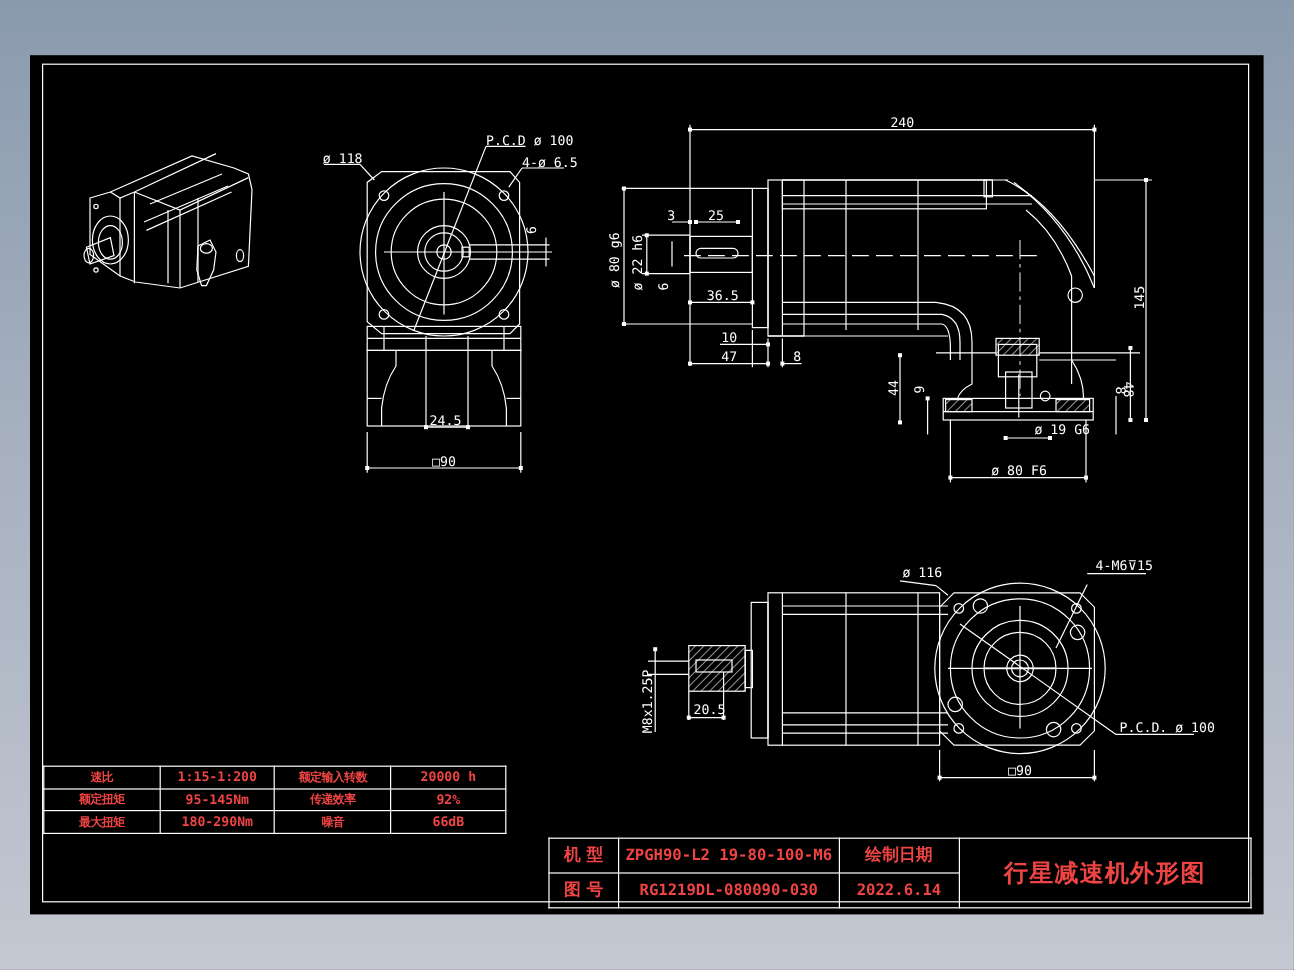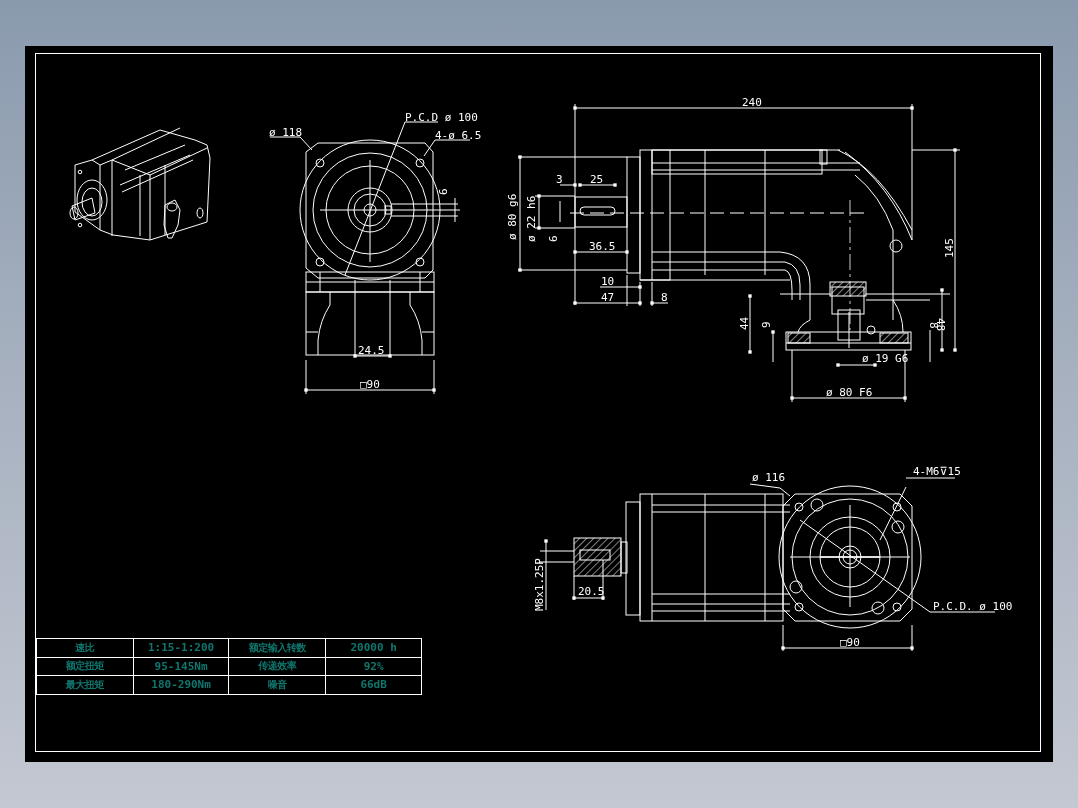--- a/index.html
+++ b/index.html
@@ -18,21 +18,21 @@
   }
   svg { position:absolute; left:0; top:0; }
   .w { stroke:#fff; fill:none; stroke-width:1; }
   .wt { stroke:#fff; fill:none; stroke-width:1.4; }
   .dash { stroke:#fff; fill:none; stroke-width:1; stroke-dasharray:14 6; }
   .cl { stroke:#fff; fill:none; stroke-width:0.8; stroke-dasharray:16 4 3 4; }
   .dim { fill:#fff; font-family:"DejaVu Sans Mono", monospace; font-size:11px; }
   .hatch { fill:url(#hatch); stroke:#fff; stroke-width:1; }
   
   table.spec {
-    position:absolute; border-collapse:collapse; color:#0f766e;
+    position:absolute; border-collapse:collapse; color:#ef4444;
     font-family:"DejaVu Sans", sans-serif;
   }
   table.spec td { border:1px solid #fff; text-align:center; padding:0; white-space:nowrap; overflow:hidden;font-weight:bold; }
   #params { left:11px; top:592px; width:386px; }
   #params td { height:17.5px; font-size:11px; }
   #params td.lbl { font-weight:bold; font-size:10px; letter-spacing:-0.5px; }
   #titleblock { left:432px; top:652px; width:586px; }
   #titleblock td { height:28px; font-size:13px; }
   #titleblock td.lbl { font-weight:bold; font-size:14px; }
   #titleblock td.big { font-size:20px; font-weight:bold; letter-spacing:1px; }
@@ -299,13 +299,34 @@
     </tr>
     <tr>
       <td class="lbl">最大扭矩</td>
       <td class="mono">180-290Nm</td>
       <td class="lbl">噪音</td>
       <td class="mono">66dB</td>
     </tr>
   </tbody>
     </table>
 
+  <table class="spec" id="titleblock">
+    <colgroup>
+        <col style="width:58px">
+        <col style="width:184px">
+        <col style="width:100px">
+        <col style="width:244px">
+      </colgroup>
+    <tbody>
+        <tr>
+      <td class="lbl">机 型</td>
+      <td class="mono">ZPGH90-L2 19-80-100-M6</td>
+      <td class="lbl">绘制日期</td>
+      <td class="big" rowspan="2">行星减速机外形图</td>
+    </tr>
+    <tr>
+      <td class="lbl">图 号</td>
+      <td class="mono">RG1219DL-080090-030</td>
+      <td class="mono">2022.6.14</td>
+    </tr>
+  </tbody>
+    </table>
 </div>
 
 </body></html>

